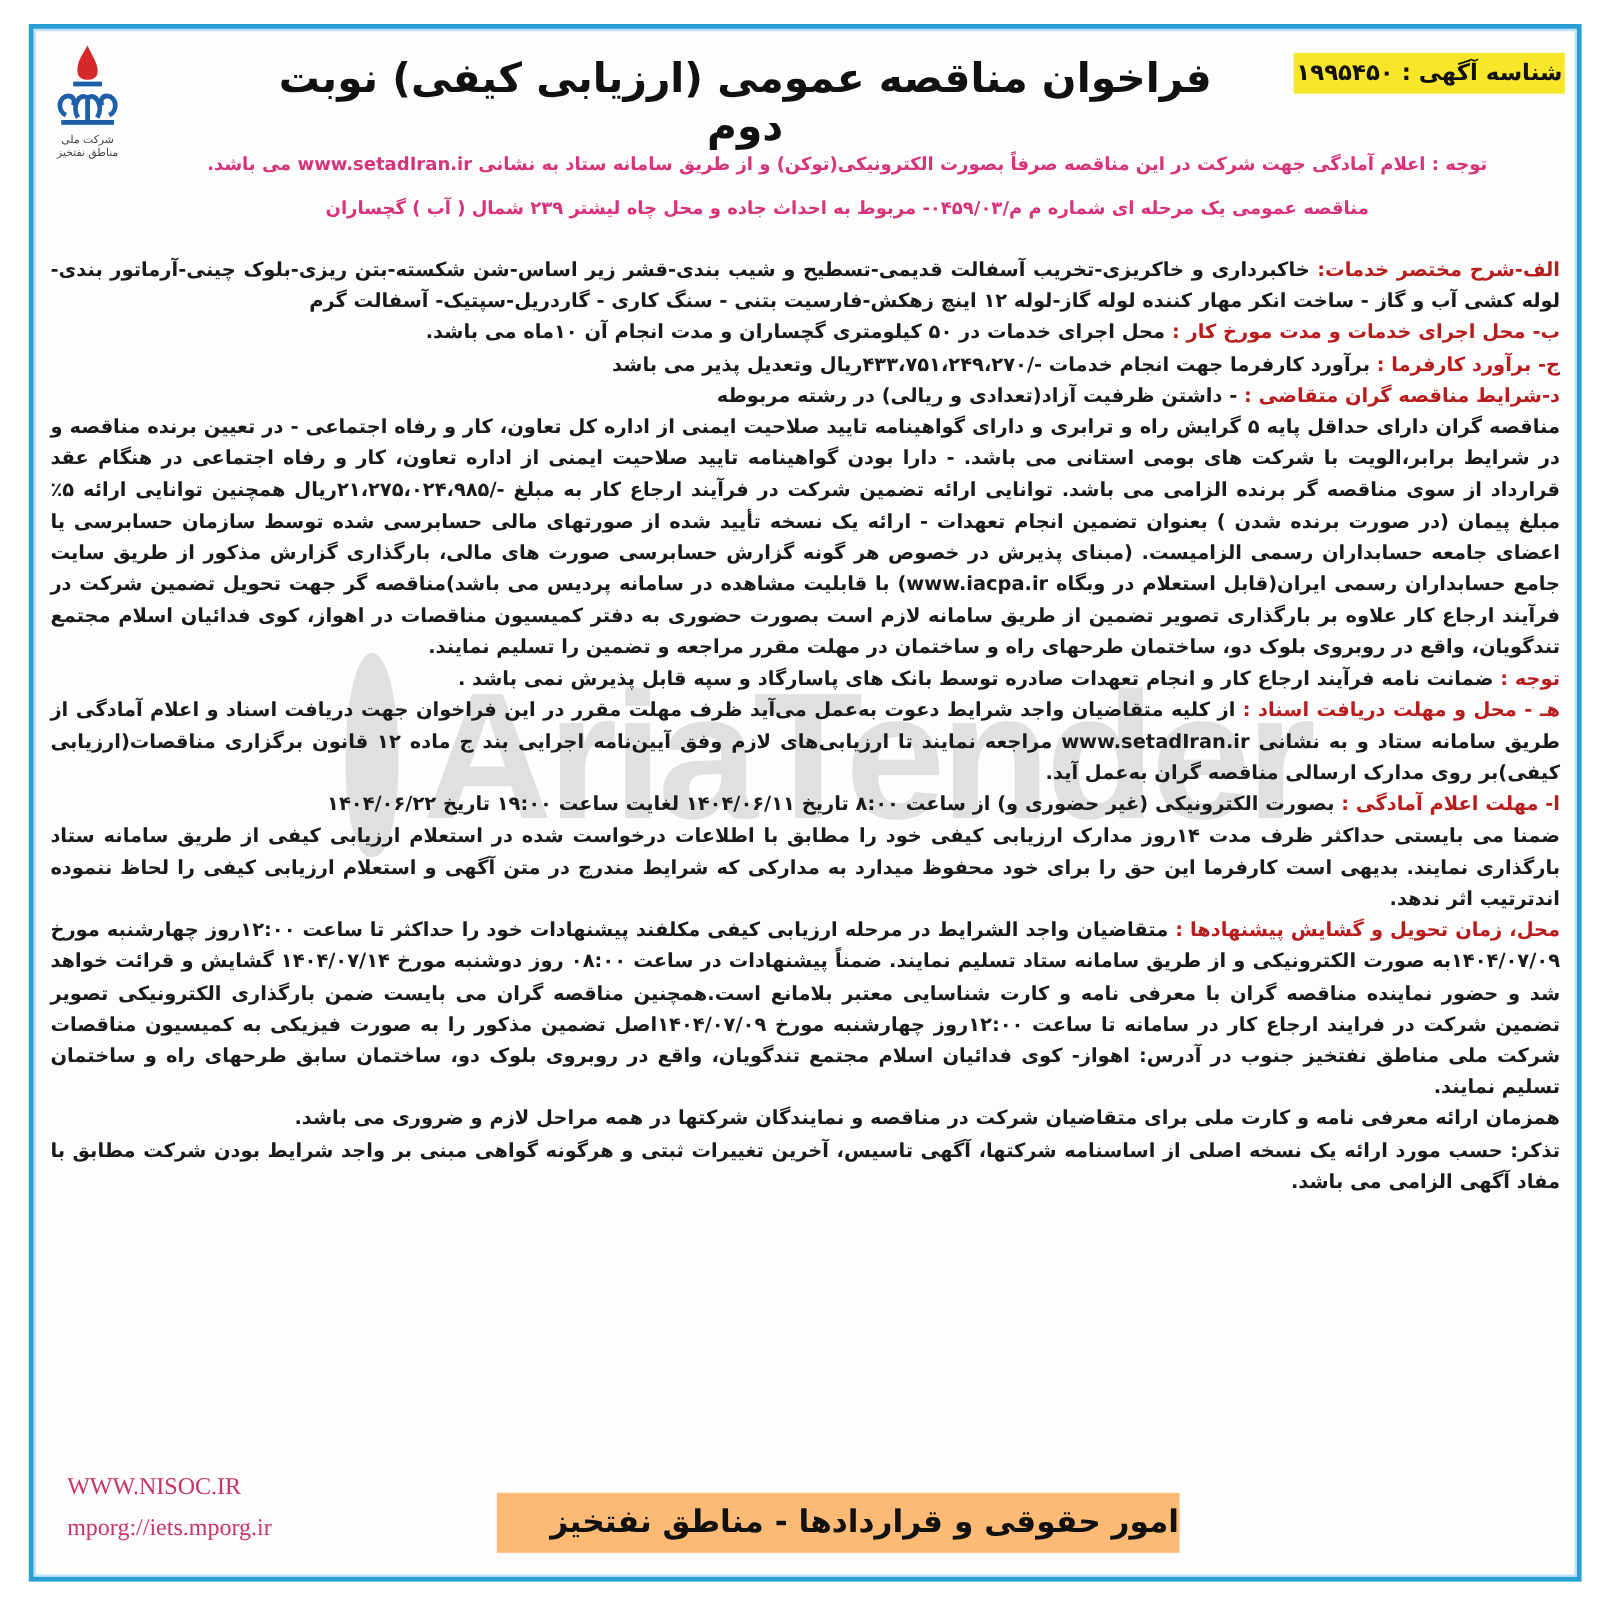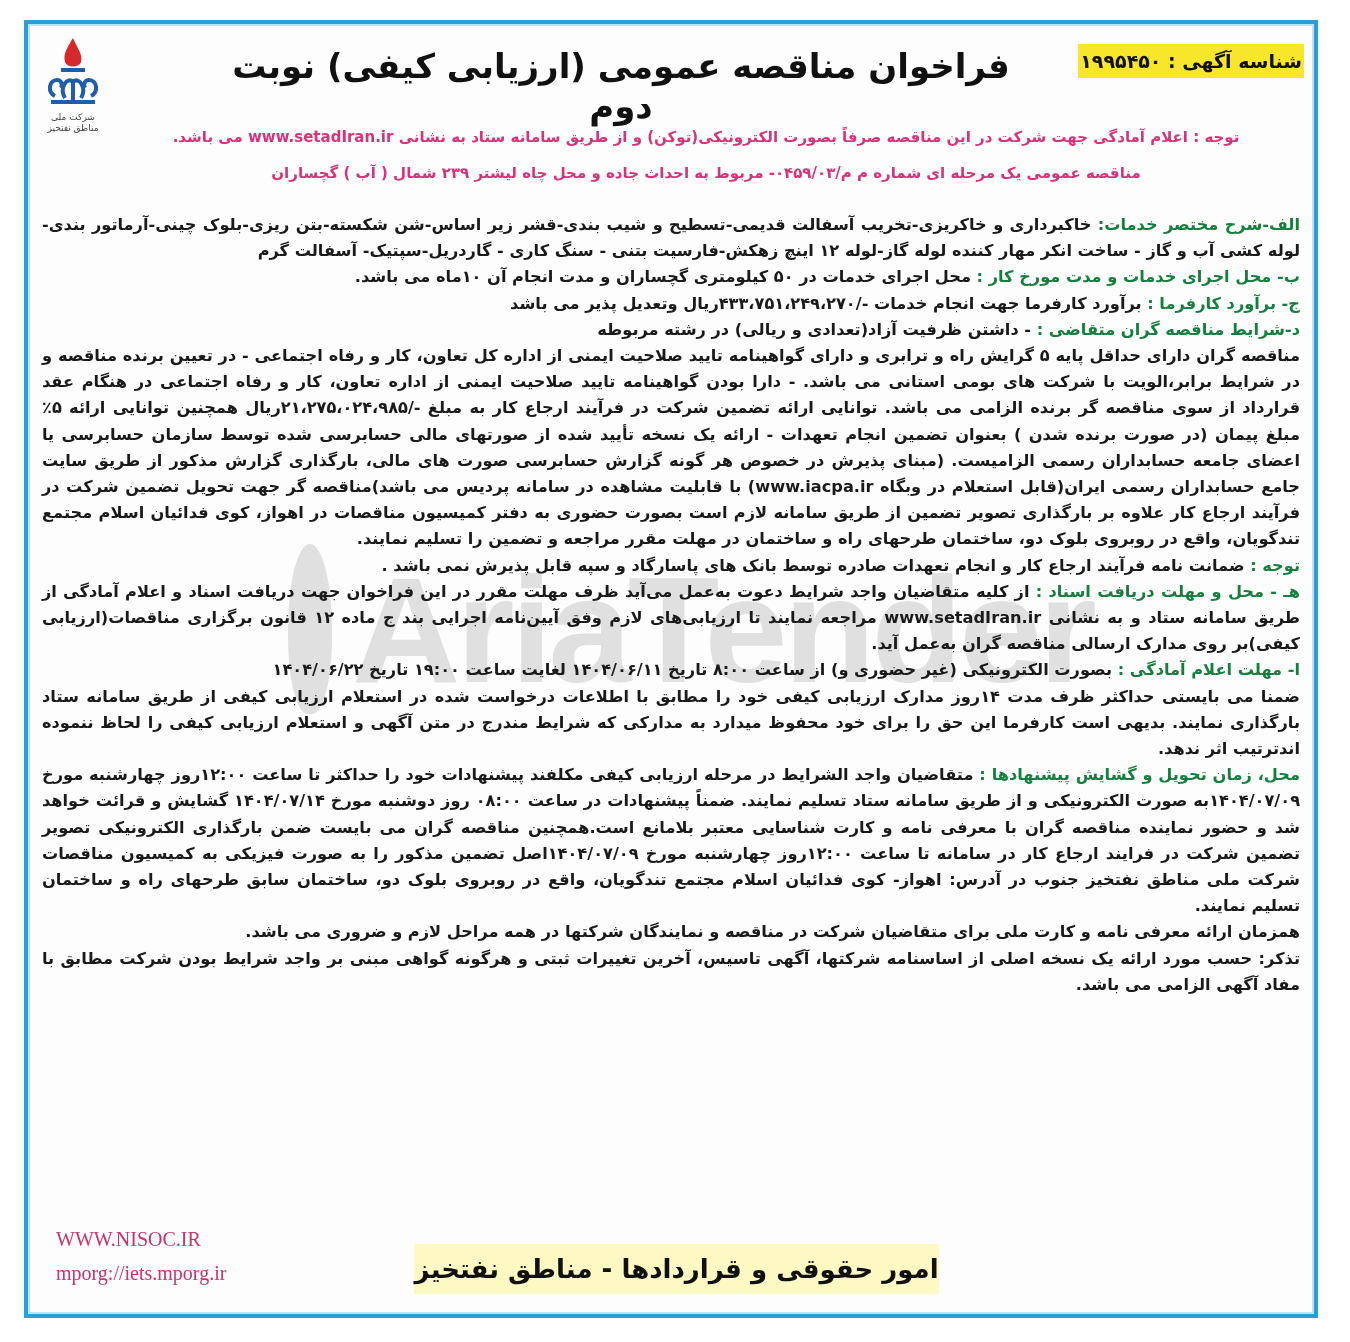--- a/index.html
+++ b/index.html
@@ -28,37 +28,37 @@
     position: absolute; left: 90px; right: 20px; text-align: center; direction: rtl;
     color: #d6337a; font-weight: bold; font-size: 15px;
   }
   .notice.l1 { top: 104px; }
   .notice.l2 { top: 140px; }
   .body {
     position: absolute; left: 14px; right: 14px; top: 188px; direction: rtl;
     text-align: justify; font-size: 16.2px; line-height: 26.2px; color: #1a1a1a; font-weight: bold;
   }
   .body p { margin: 0; }
-  .lbl { color: #15803d; }
+  .lbl { color: #b91c1c; }
   .watermark {
     position: absolute; left: 260px; top: 520px; width: 800px; height: 200px;
     color: rgba(150,150,150,0.28); font-size: 150px; font-weight: bold;
     font-family: "Liberation Sans", sans-serif; letter-spacing: -4px; pointer-events: none;
     display: flex; gap: 20px;
   }
   .watermark .ring { width: 150px; height: 170px; border: 22px solid rgba(150,150,150,0.28);
     border-radius: 50% 50% 45% 45%; box-sizing: border-box; }
   .footer-links {
     position: absolute; left: 28px; bottom: 24px; font-family: "Liberation Serif", serif;
     font-weight: normal; color: #c8336b; font-size: 20px; line-height: 34px;
   }
   .footer-banner {
     position: absolute; left: 386px; bottom: 20px; width: 525px; height: 50px;
-    background: #fef9c3; display: flex; align-items: center; justify-content: center;
-    font-weight: bold; font-size: 26px; color: #111; direction: rtl;
+    background: #fdba74; display: flex; align-items: center; justify-content: center;
+    font-weight: bold; font-size: 26px; color: #111; direction: rtl; padding-left: 44px;
   }
 </style>
 </head>
 <body>
 
 <div class="frame">
 
   <div class="logo">
     <svg width="56" height="76" viewBox="0 0 56 76">
       <path d="M28 2 C22 12 18 18 20 26 C22 32 34 32 36 26 C38 18 32 12 28 2 Z" fill="#d62a2a"></path>

